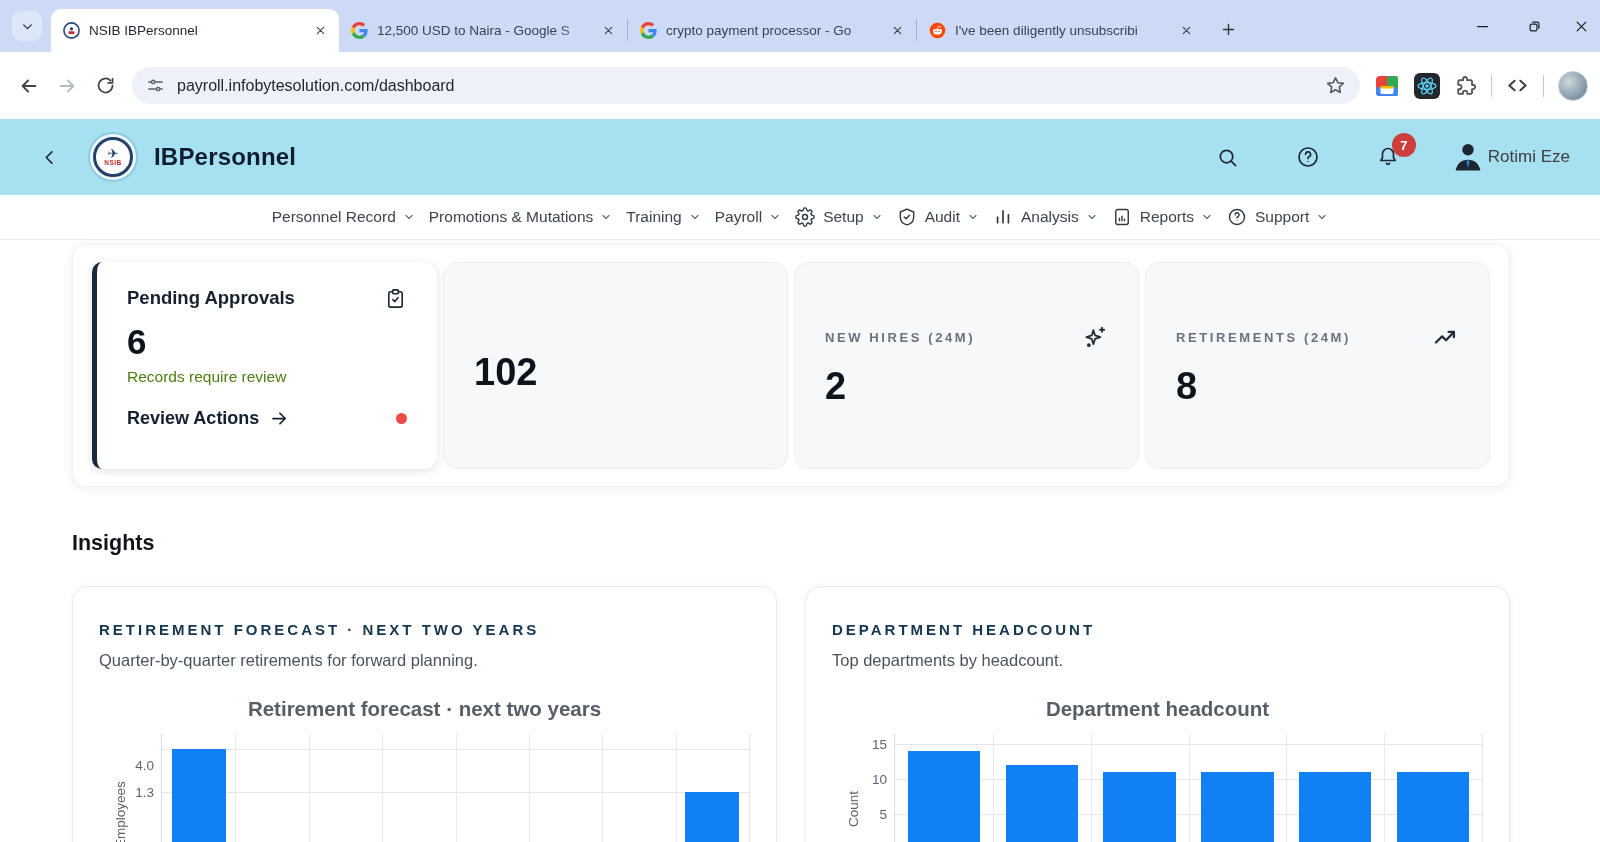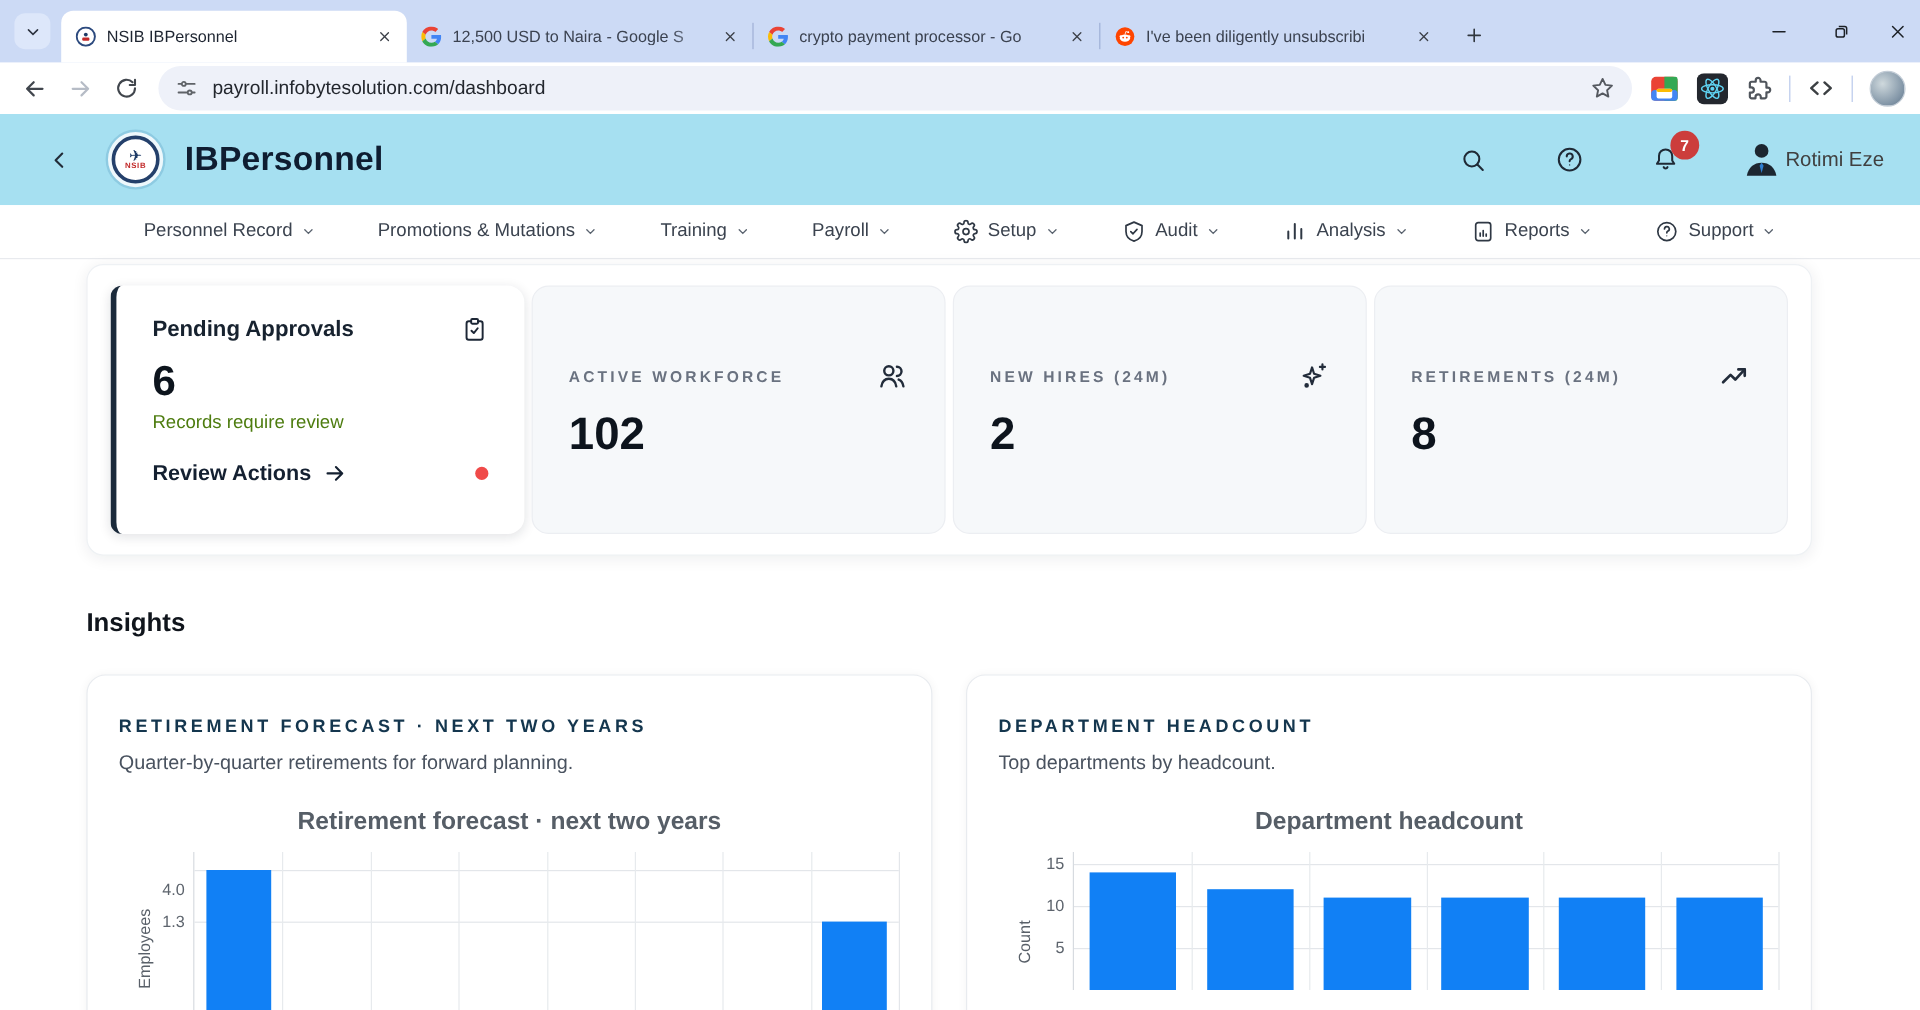--- a/index.html
+++ b/index.html
@@ -15,45 +15,45 @@
   .tab .fav { width:17px; height:17px; flex:0 0 17px; margin-right:9px; }
   .tab .t-title { flex:1; white-space:nowrap; overflow:hidden; -webkit-mask-image:linear-gradient(to right,#000 82%,transparent 98%); mask-image:linear-gradient(to right,#000 82%,transparent 98%); }
   .tab .t-close { width:18px; height:18px; border-radius:50%; display:flex; align-items:center; justify-content:center; flex:0 0 18px; cursor:pointer; }
   .tab-sep { width:1px; height:22px; background:#9fb0d6; margin-bottom:11px; }
   .newtab { width:30px; height:30px; margin:0 0 8px 8px; display:flex; align-items:center; justify-content:center; border-radius:50%; cursor:pointer; }
   .wincontrols { position:absolute; right:0; top:0; height:52px; display:flex; align-items:center; }
   .winbtn { width:52px; height:52px; display:flex; align-items:center; justify-content:center; cursor:pointer; }
   .winbtn.close-btn { width:40px; justify-content:flex-start; padding-left:14px; }
 
   
-  .toolbar { height:43px; background:#fff; display:flex; align-items:center; padding:0 12px 0 10px; }
+  .toolbar { height:67px; background:#fff; display:flex; align-items:center; padding:0 12px 0 10px; }
   .navbtn { width:38px; height:38px; border-radius:50%; display:flex; align-items:center; justify-content:center; cursor:pointer; }
   .omnibox { flex:1; height:37px; background:#eef1f9; border-radius:19px; display:flex; align-items:center; padding:0 14px 0 14px; margin:0 8px; }
   .omni-url { flex:1; font-size:16px; color:#23272e; margin-left:12px; white-space:nowrap; overflow:hidden; }
   .ext-row { display:flex; align-items:center; gap:14px; margin-left:6px; }
   .tool-sep { width:1px; height:22px; background:#b9c9ec; }
   .avatar-toolbar { width:30px; height:30px; border-radius:50%; background:radial-gradient(circle at 35% 35%, #cfd9dd, #7f93a5 70%, #5c7183); border:1px solid #c2ccd6; cursor:pointer; }
 
   
   .appheader { height:76px; background:#a6e0f1; display:flex; align-items:center; padding:0 30px 0 36px; }
   .hdr-back { width:26px; height:26px; display:flex; align-items:center; justify-content:center; cursor:pointer; margin-right:26px; }
   .nsib-logo { width:50px; height:50px; border-radius:50%; background:#eef8fc; border:2px solid #8ecbe2; display:flex; align-items:center; justify-content:center; position:relative; }
   .nsib-inner { width:40px; height:40px; border-radius:50%; border:3px solid #24406b; background:#fff; display:flex; flex-direction:column; align-items:center; justify-content:center; line-height:1; }
   .nsib-plane { font-size:13px; color:#1d3a66; }
   .nsib-word { font-size:6.5px; font-weight:bold; color:#c22a2a; letter-spacing:.5px; }
-  .app-name { font-size:28px; font-weight:800; color:#0f1d31; margin-left:16px; letter-spacing:.2px; }
+  .app-name { font-size:24px; font-weight:800; color:#0f1d31; margin-left:16px; letter-spacing:.2px; }
   .hdr-right { margin-left:auto; display:flex; align-items:center; }
   .hdr-icon { width:40px; height:40px; display:flex; align-items:center; justify-content:center; cursor:pointer; position:relative; }
   .hdr-icon + .hdr-icon { margin-left:40px; }
   .badge { position:absolute; top:-4px; right:-8px; min-width:24px; height:24px; border-radius:12px; background:#cc3d3c; color:#fff; font-size:13px; font-weight:bold; display:flex; align-items:center; justify-content:center; }
   .hdr-user { display:flex; align-items:center; margin-left:42px; cursor:pointer; }
   .hdr-user-name { font-size:17px; color:#404040; margin-left:2px; }
 
   
-  .mainnav { height:45px; background:#fff; border-bottom:1px solid #e8eaee; display:flex; align-items:center; justify-content:center; gap:52px; }
+  .mainnav { height:45px; background:#fff; border-bottom:1px solid #e8eaee; display:flex; align-items:center; justify-content:center; gap:14px; }
   .nav-item { display:flex; align-items:center; gap:7px; font-size:15.5px; color:#3b434f; cursor:pointer; white-space:nowrap; }
   .nav-item svg.lead { margin-right:1px; }
 
   
   .stats-wrap { width:1438px; margin:4px 0 0 72px; background:#fff; border:1px solid #eef1f4; border-radius:14px; box-shadow:0 2px 12px rgba(16,24,40,.07); padding:17px 19px; }
   .stats-grid { display:grid; grid-template-columns:repeat(4,1fr); gap:6px; }
   .stat-card { height:207px; border-radius:14px; }
   .card-pending { background:#fff; border-left:5px solid #1b2a3b; border-radius:10px 14px 14px 10px; box-shadow:0 2px 10px rgba(16,24,40,.12); padding:25px 30px; }
   .cp-toprow { display:flex; align-items:flex-start; justify-content:space-between; }
   .cp-title { font-size:18.5px; font-weight:700; color:#17222f; }
@@ -410,28 +410,20 @@
             <span>Review Actions</span>
             <svg width="21" height="21" viewBox="0 0 24 24" fill="none" stroke="#142031" stroke-width="2" stroke-linecap="round" stroke-linejoin="round">
                 <path d="M4.5 12h14M12.5 6l6 6-6 6"></path>
               </svg>
           </span>
           <span class="red-dot"></span>
         </div>
       </div>
 
       <div class="stat-card card-plain">
-        <div class="cpl-row">
-          <span class="cpl-label">ACTIVE WORKFORCE</span>
-          <svg width="27" height="27" viewBox="0 0 24 24" fill="none" stroke="#222c3a" stroke-width="1.8" stroke-linecap="round">
-              <circle cx="9.5" cy="8" r="3.4"></circle>
-              <path d="M4 19.5c.6-3.6 2.9-5.6 5.5-5.6s4.9 2 5.5 5.6"></path>
-              <path d="M15.5 5a3.4 3.4 0 0 1 0 6.8M16.8 14.5c2 .7 3.1 2.4 3.5 5"></path>
-            </svg>
-        </div>
         <div class="cpl-value">102</div>
       </div>
 
       <div class="stat-card card-plain">
         <div class="cpl-row">
           <span class="cpl-label">NEW HIRES (24M)</span>
           <svg width="27" height="27" viewBox="0 0 24 24" fill="none" stroke="#222c3a" stroke-width="1.6" stroke-linejoin="round" stroke-linecap="round">
               <path d="M11 5.5l1.5 4.7 4.7 1.5-4.7 1.5L11 17.9l-1.5-4.7-4.7-1.5 4.7-1.5z"></path>
               <path d="M18.7 3.2v3.8M16.8 5.1h3.8"></path>
               <circle cx="7" cy="18.8" r=".9"></circle>

